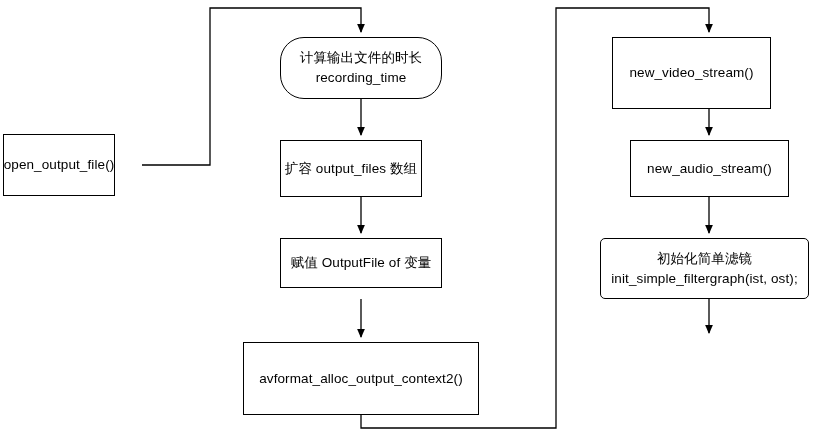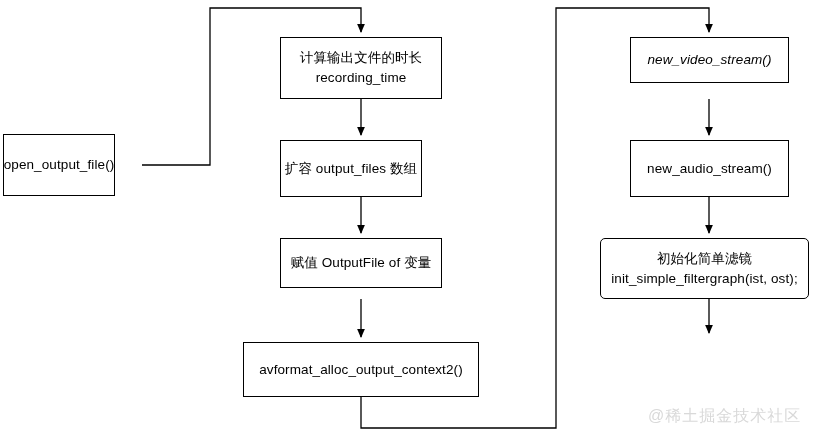--- a/index.html
+++ b/index.html
@@ -77,32 +77,31 @@
 
     <path d="M709,99 L709,135" fill="none" stroke="#000000" stroke-width="1.3" marker-end="url(#arrowhead)"></path>
 
     <path d="M709,197 L709,233" fill="none" stroke="#000000" stroke-width="1.3" marker-end="url(#arrowhead)"></path>
 
     <path d="M709,299 L709,333" fill="none" stroke="#000000" stroke-width="1.3" marker-end="url(#arrowhead)"></path>
   </svg>
 
   <div class="node" style="left:3px; top:134px; width:112px; height:62px;">open_output_file()</div>
 
-  <div class="node" style="left:280px; top:37px; width:162px; height:62px;">计算输出文件的时长
+  <div class="node" style="left:280px; top:37px; width:162px; height:62px;border-radius:24px;">计算输出文件的时长
 recording_time</div>
 
   <div class="node" style="left:280px; top:140px; width:142px; height:57px;">扩容 output_files 数组</div>
 
   <div class="node" style="left:280px; top:238px; width:162px; height:50px;">赋值 OutputFile of 变量</div>
 
-  <div class="node" style="left:243px; top:342px; width:236px; height:55px;">avformat_alloc_output_context2()</div>
+  <div class="node" style="left:243px; top:342px; width:236px; height:73px;">avformat_alloc_output_context2()</div>
 
-  <div class="node" style="left:630px; top:37px; width:159px; height:46px;font-style:italic;">new_video_stream()</div>
+  <div class="node" style="left:612px; top:37px; width:159px; height:72px;">new_video_stream()</div>
 
   <div class="node" style="left:630px; top:140px; width:159px; height:57px;">new_audio_stream()</div>
 
   <div class="node rounded" style="left:600px; top:238px; width:209px; height:61px;">初始化简单滤镜
 init_simple_filtergraph(ist, ost);</div>
 
 
-  <div class="watermark" style="left:648px; top:406px;">@稀土掘金技术社区</div>
 
 </div>
 
 </body></html>

